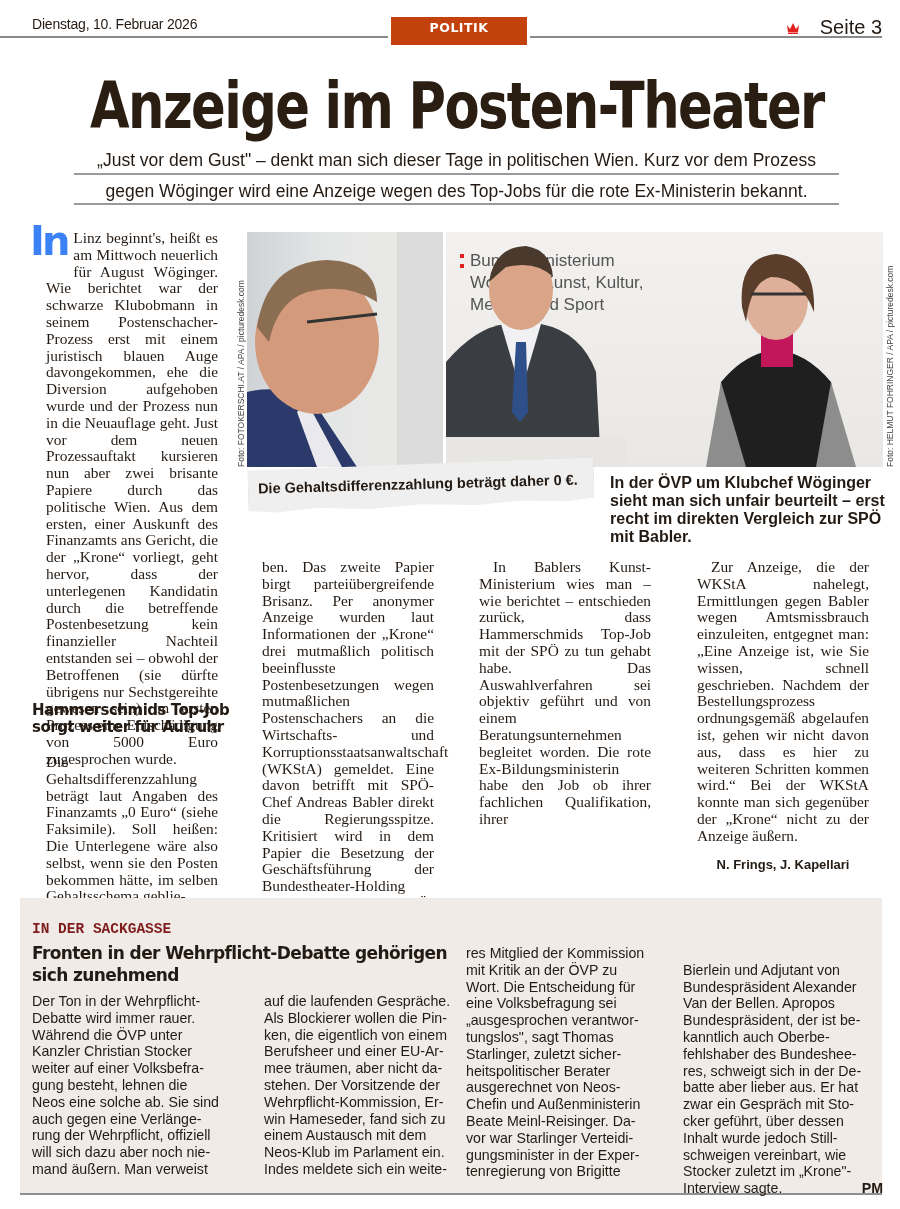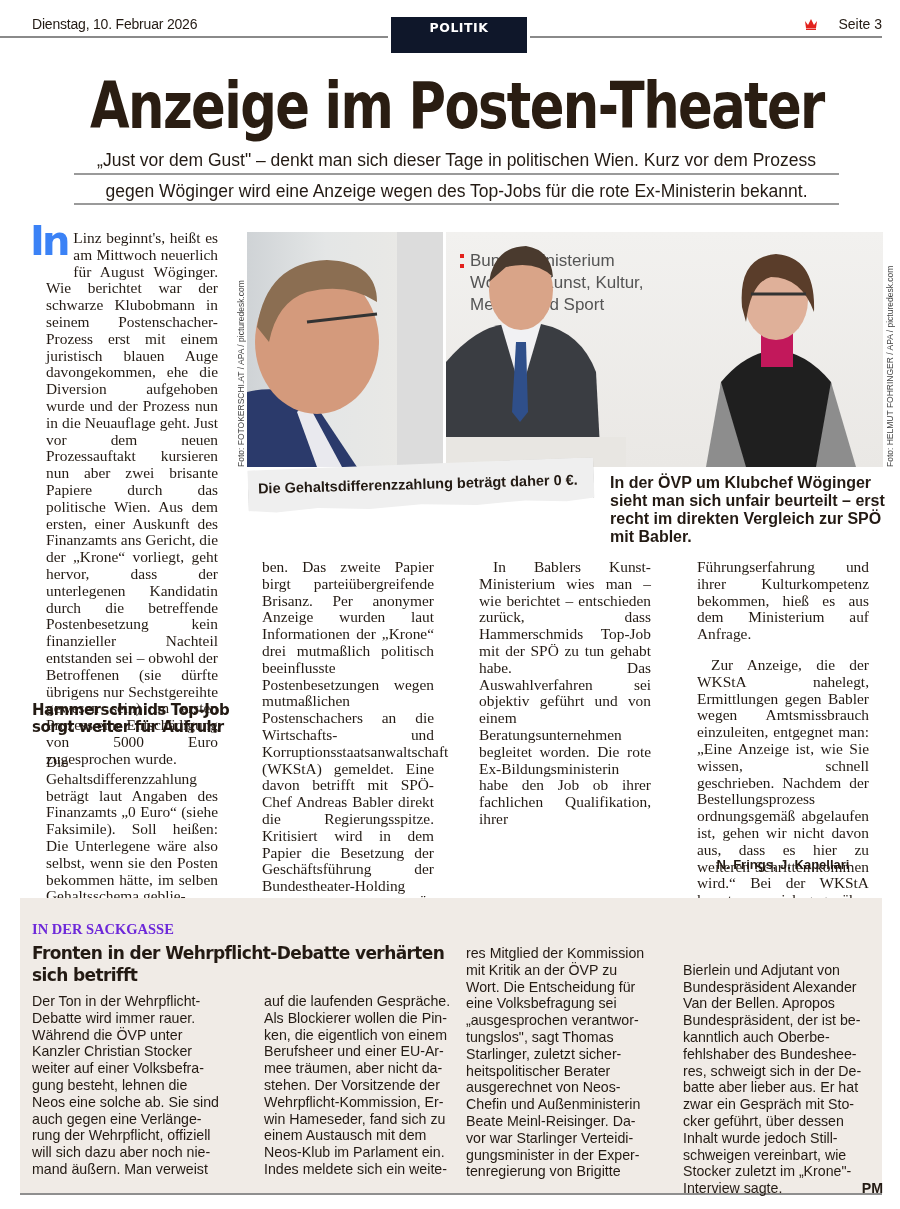--- a/index.html
+++ b/index.html
@@ -3,22 +3,22 @@
 <meta charset="utf-8">
 <style>
   html, body { margin:0; padding:0; background:#ffffff; }
   body { width:900px; height:1209px; position:relative; overflow:hidden; color:#231a13; }
   .abs { position:absolute; }
 
   
   .hdr-date { left:32px; top:16px; font-family:"Liberation Sans", sans-serif; font-size:14px; color:#231a13; letter-spacing:-0.2px; }
   .hdr-line-l { left:0; top:36px; width:388px; height:2px; background:#8a8a8a; }
   .hdr-line-r { left:530px; top:36px; width:352px; height:2px; background:#8a8a8a; }
-  .hdr-section { left:391px; top:17px; width:136px; height:36px; background:#0f172a; color:#fff; font-family:"DejaVu Sans", sans-serif; font-weight:bold; font-size:12.5px; text-align:center; line-height:21px; letter-spacing:0.5px; }
-  .hdr-page { right:18px; top:16px; font-family:"Liberation Sans", sans-serif; font-size:14px; display:flex; align-items:center; gap:20px;text-align:right; }
+  .hdr-section { left:391px; top:17px; width:136px; height:28px; background:#c2410c; color:#fff; font-family:"DejaVu Sans", sans-serif; font-weight:bold; font-size:12.5px; text-align:center; line-height:21px; letter-spacing:0.5px; }
+  .hdr-page { right:18px; top:16px; font-family:"Liberation Sans", sans-serif; font-size:20px; display:flex; align-items:center; gap:20px;text-align:right; }
   .crown { width:14px; height:12px; }
 
   
   .headline { left:0; width:900px; top:66px; text-align:center; font-family:"DejaVu Sans", sans-serif; font-weight:bold; font-size:64px; line-height:80px; color:#2a1d12; letter-spacing:-2px; transform:scaleX(0.80); transform-origin:center; white-space:nowrap; }
 
   .deck { left:74px; width:765px; font-family:"Liberation Sans", sans-serif; font-size:17.5px; text-align:center; color:#231a13; white-space:nowrap; }
   .deck1 { top:150px; }
   .deck2 { top:181px; }
   .deck-rule { left:74px; width:765px; height:2px; background:#9a9a9a; }
 
@@ -41,21 +41,21 @@
   .credit { font-family:"Liberation Sans", sans-serif; font-size:8.5px; color:#444; writing-mode:vertical-rl; transform:rotate(180deg); white-space:nowrap; }
   .credit1 { left:236px; top:232px; height:235px; text-align:left; }
   .credit2 { left:885px; top:232px; height:235px; text-align:left; }
 
   .facsimile { left:248px; top:462px; width:346px; height:48px; background:#efefef; box-shadow:0 2px 4px rgba(0,0,0,0.35); transform:rotate(-1.6deg); clip-path:polygon(0 8%,100% 0,100% 84%,92% 90%,80% 86%,66% 93%,50% 88%,35% 95%,20% 90%,8% 97%,0 92%); }
   .facsimile span { position:absolute; left:10px; top:14px; font-family:"Liberation Sans", sans-serif; font-weight:bold; font-size:14.5px; color:#231a13; white-space:nowrap; }
   .caption { left:610px; top:474px; width:280px; font-family:"Liberation Sans", sans-serif; font-weight:bold; font-size:16px; line-height:18px; color:#231a13; }
 
   
   .box { left:20px; top:898px; width:862px; height:295px; background:#f0ebe6; border-bottom:2px solid #8f8f8f; }
-  .box-kicker { left:32px; top:921px; font-family:Liberation Serif, serif; font-weight:bold; font-size:14.5px; color:#6d28d9; }
+  .box-kicker { left:32px; top:921px; font-family:Liberation Mono, monospace; font-weight:bold; font-size:14.5px; color:#7f1d1d; }
   .box-title { left:32px; top:942px; width:420px; font-family:"DejaVu Sans", sans-serif; font-weight:bold; font-size:17px; line-height:22px; letter-spacing:-0.6px; color:#231a13; }
   .bcol { font-family:"Liberation Sans", sans-serif; font-size:14.2px; line-height:16.8px; color:#231a13; white-space:pre-line; }
   .b1 { left:32px; top:993px; width:205px; }
   .b2 { left:264px; top:993px; width:205px; }
   .b3 { left:466px; top:945px; width:205px; }
   .b4 { left:683px; top:945px; width:200px; }
   .b4 .pm { float:right; font-weight:bold; }
 </style>
 </head>
 <body>
@@ -130,28 +130,27 @@
 </div>
 <div class="abs caption">In der ÖVP um Klubchef Wöginger sieht man sich unfair beurteilt – erst recht im direkten Vergleich zur SPÖ mit Babler.</div>
 
 <div class="abs col c2">
   <p>ben. Das zweite Papier birgt parteiübergreifende Brisanz. Per anonymer Anzeige wurden laut Informationen der „Krone“ drei mutmaßlich politisch beeinflusste Postenbesetzungen wegen mutmaßlichen Postenschachers an die Wirtschafts- und Korruptionsstaatsanwaltschaft (WKStA) gemeldet. Eine davon betrifft mit SPÖ-Chef Andreas Babler direkt die Regierungsspitze. Kritisiert wird in dem Papier die Besetzung der Geschäftsführung der Bundestheater-Holding durch die Ex-SPÖ-Bildungsministerin Sonja Hammerschmid. Wie berichtet sorg-</p>
 </div>
 <div class="abs col c3">
   <p class="ind">In Bablers Kunst-Ministerium wies man – wie berichtet – entschieden zurück, dass Hammerschmids Top-Job mit der SPÖ zu tun gehabt habe. Das Auswahlverfahren sei objektiv geführt und von einem Beratungsunternehmen begleitet worden. Die rote Ex-Bildungsministerin habe den Job ob ihrer fachlichen Qualifikation, ihrer</p>
 </div>
 <div class="abs col c4">
-  <p>Führungserfahrung und ihrer Kulturkompetenz bekommen, hieß es aus dem Ministerium auf Anfrage.</p>
   <p class="ind">Zur Anzeige, die der WKStA nahelegt, Ermittlungen gegen Babler wegen Amtsmissbrauch einzuleiten, entgegnet man: „Eine Anzeige ist, wie Sie wissen, schnell geschrieben. Nachdem der Bestellungsprozess ordnungsgemäß abgelaufen ist, gehen wir nicht davon aus, dass es hier zu weiteren Schritten kommen wird.“ Bei der WKStA konnte man sich gegenüber der „Krone“ nicht zu der Anzeige äußern.</p>
 </div>
 <div class="abs byline">N. Frings, J. Kapellari</div>
 
 <div class="abs box"></div>
 <div class="abs box-kicker">IN DER SACKGASSE</div>
-<div class="abs box-title">Fronten in der Wehrpflicht-Debatte verhärten sich betrifft</div>
+<div class="abs box-title">Fronten in der Wehrpflicht-Debatte gehörigen sich zunehmend</div>
 <div class="abs bcol b1">Der Ton in der Wehrpflicht-
 Debatte wird immer rauer.
 Während die ÖVP unter
 Kanzler Christian Stocker
 weiter auf einer Volksbefra-
 gung besteht, lehnen die
 Neos eine solche ab. Sie sind
 auch gegen eine Verlänge-
 rung der Wehrpflicht, offiziell
 will sich dazu aber noch nie-

